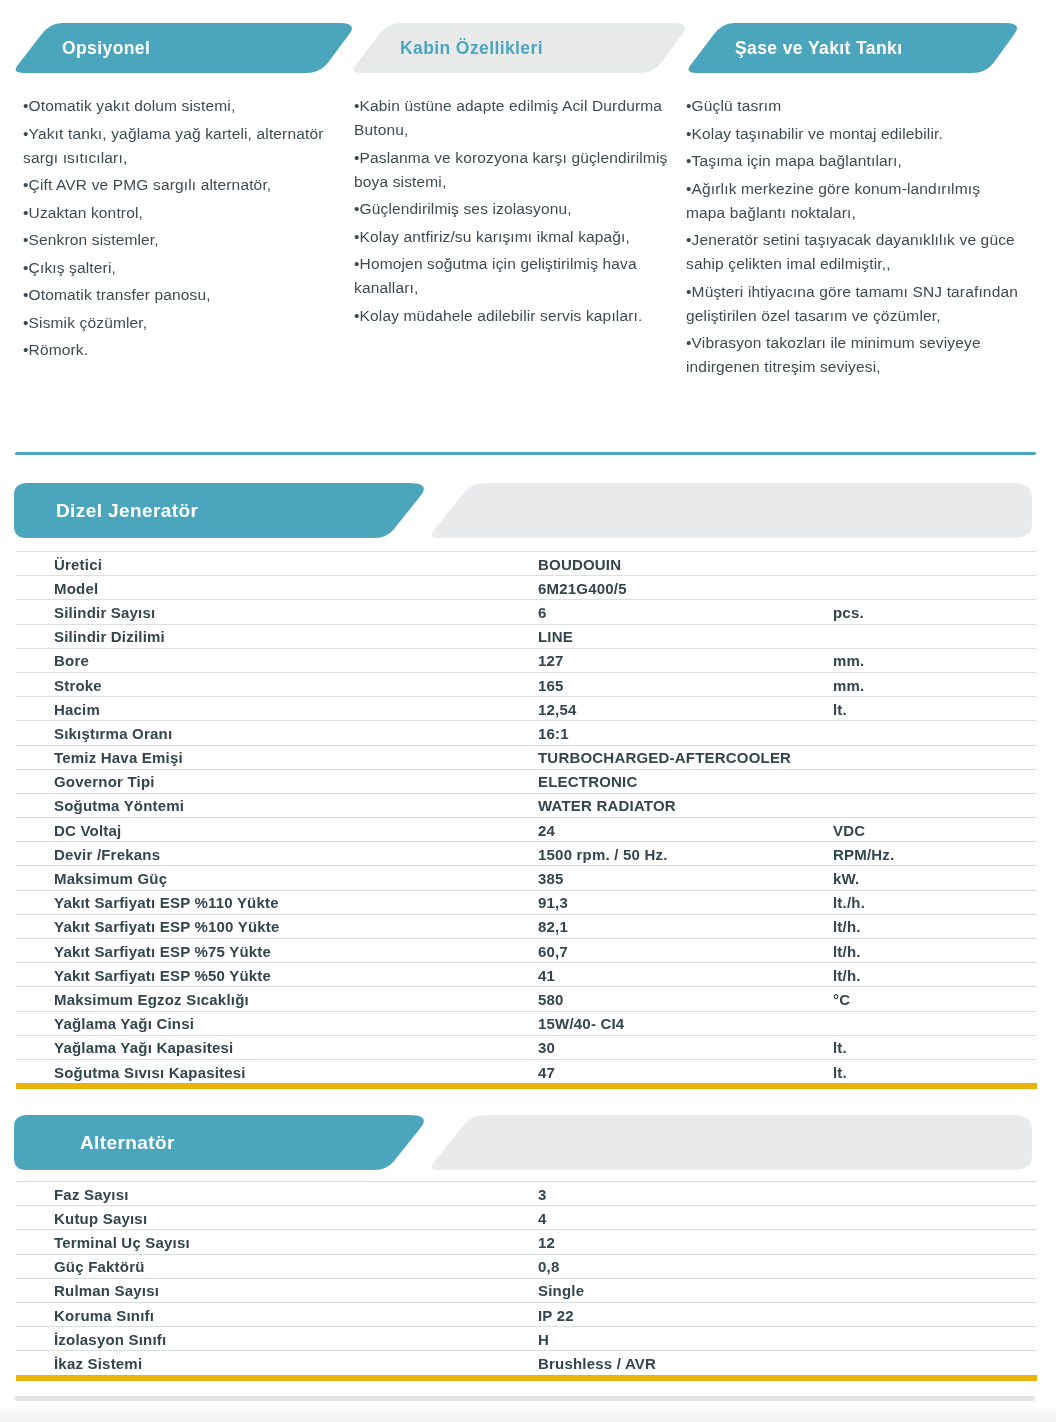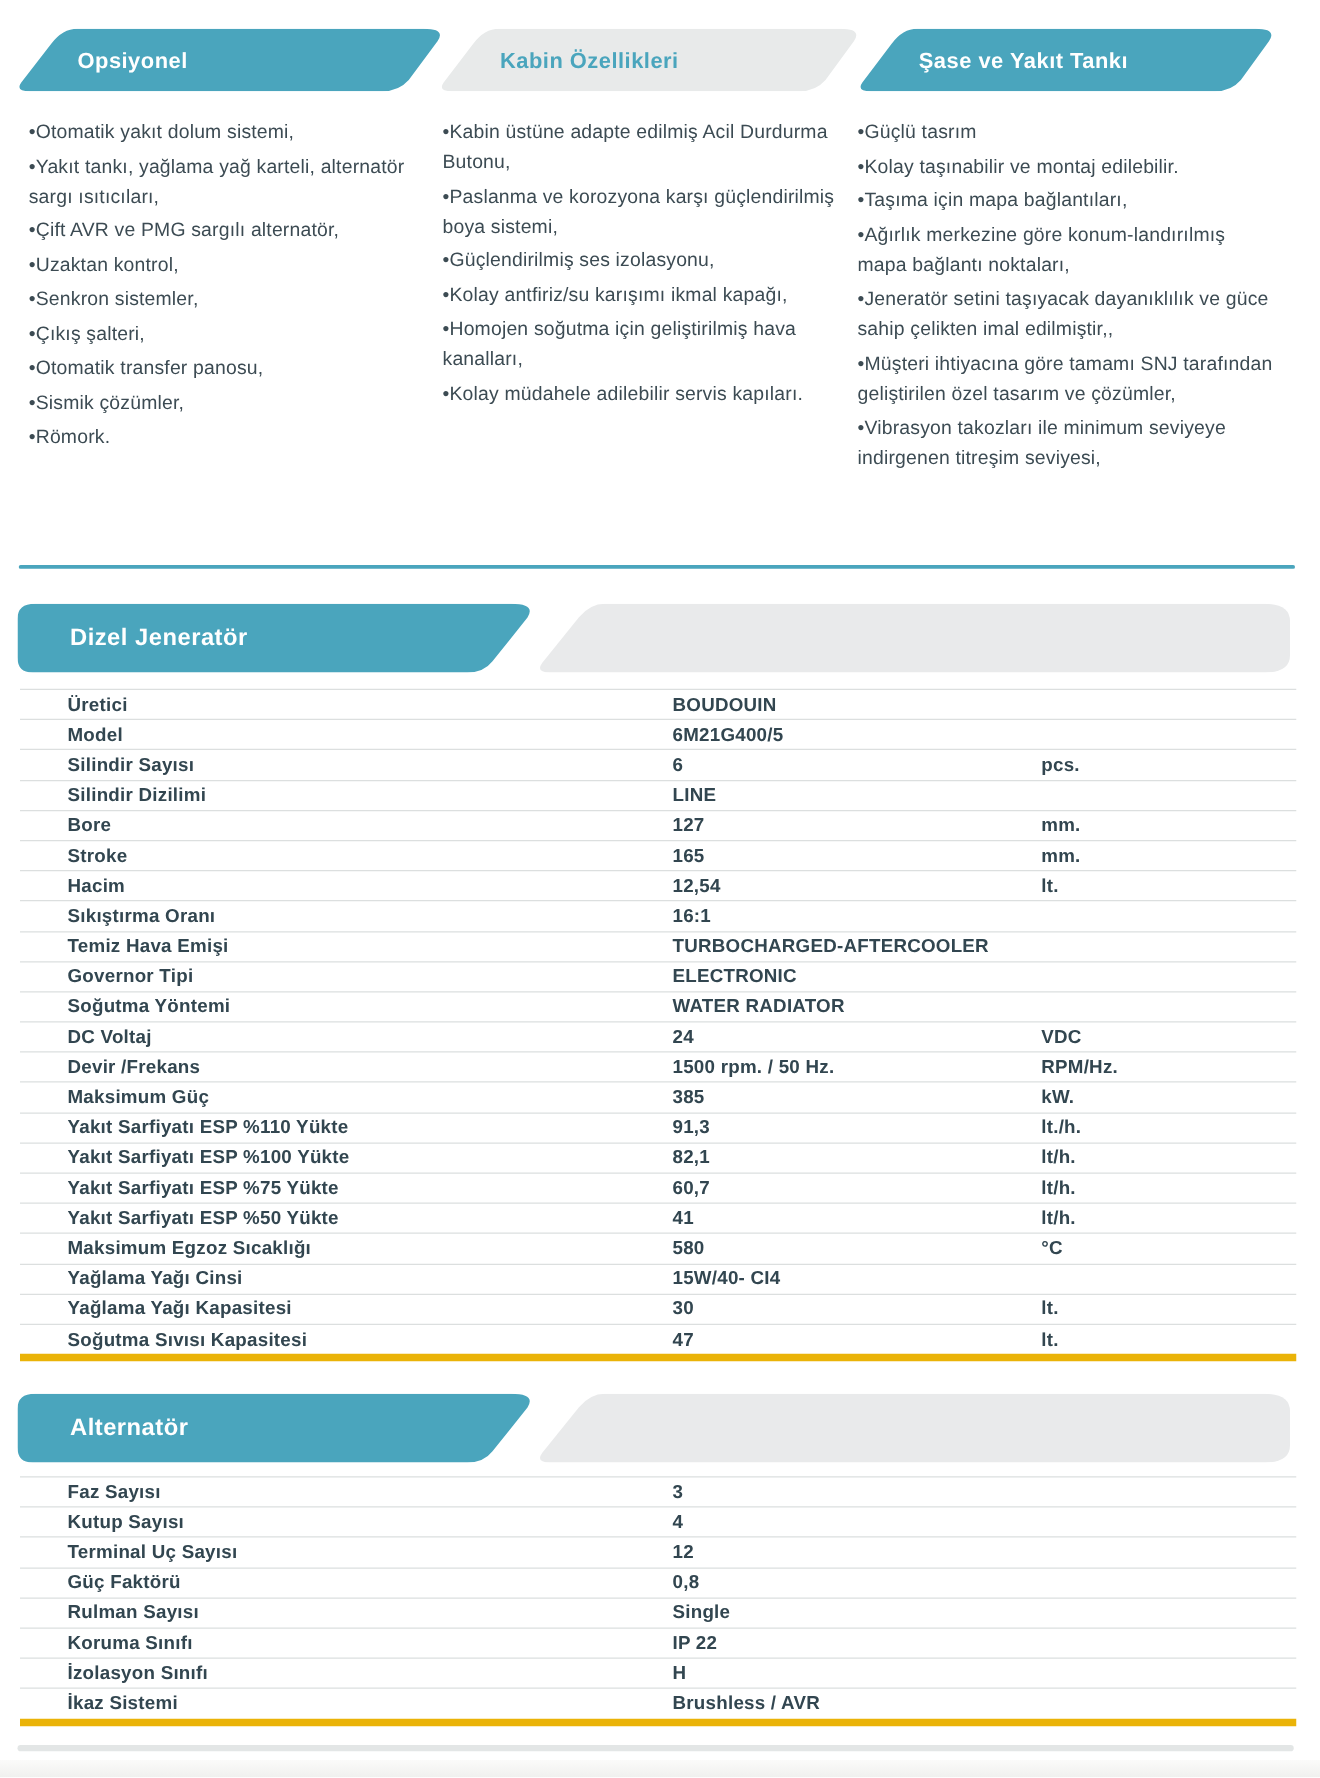--- a/index.html
+++ b/index.html
@@ -241,21 +241,21 @@
         <span class="tvalue">47</span>
         <span class="tunit">lt.</span>
       </div>
     </div>
 
   <div class="pill" style="left:428px; top:1115px; width:604px; height:55px;">
     <svg viewBox="0 0 604 55" preserveAspectRatio="none">
       <path d="M 56,0 L 584,0 Q 604,0 604,14 L 604,41 Q 604,55 584,55 L 12,55 Q 0,55 6,47 L 35,11 Q 44,0 56,0 Z" fill="#e9eaeb"></path>
     </svg>
   </div>
-  <div class="pill section-pill" style="left:14px; top:1115px; width:415px; height:55px;">
+  <div class="pill section-pill" style="left:14px; top:1115px; width:415px; height:55px;padding-left:24px;">
     <svg viewBox="0 0 415 55" preserveAspectRatio="none">
       <path d="M 14,0 L 395,0 Q 415,0 408,11 L 380,46 Q 373,55 360,55 L 12,55 Q 0,55 0,43 L 0,12 Q 0,0 14,0 Z" fill="#4aa5bd"></path>
     </svg>
     <span class="pill-label">Alternatör</span>
   </div>
 
   <div class="spec-table" style="left:16px; top:1181px; width:1021px;">
 
       <div class="trow">
         <span class="tlabel">Faz Sayısı</span>

